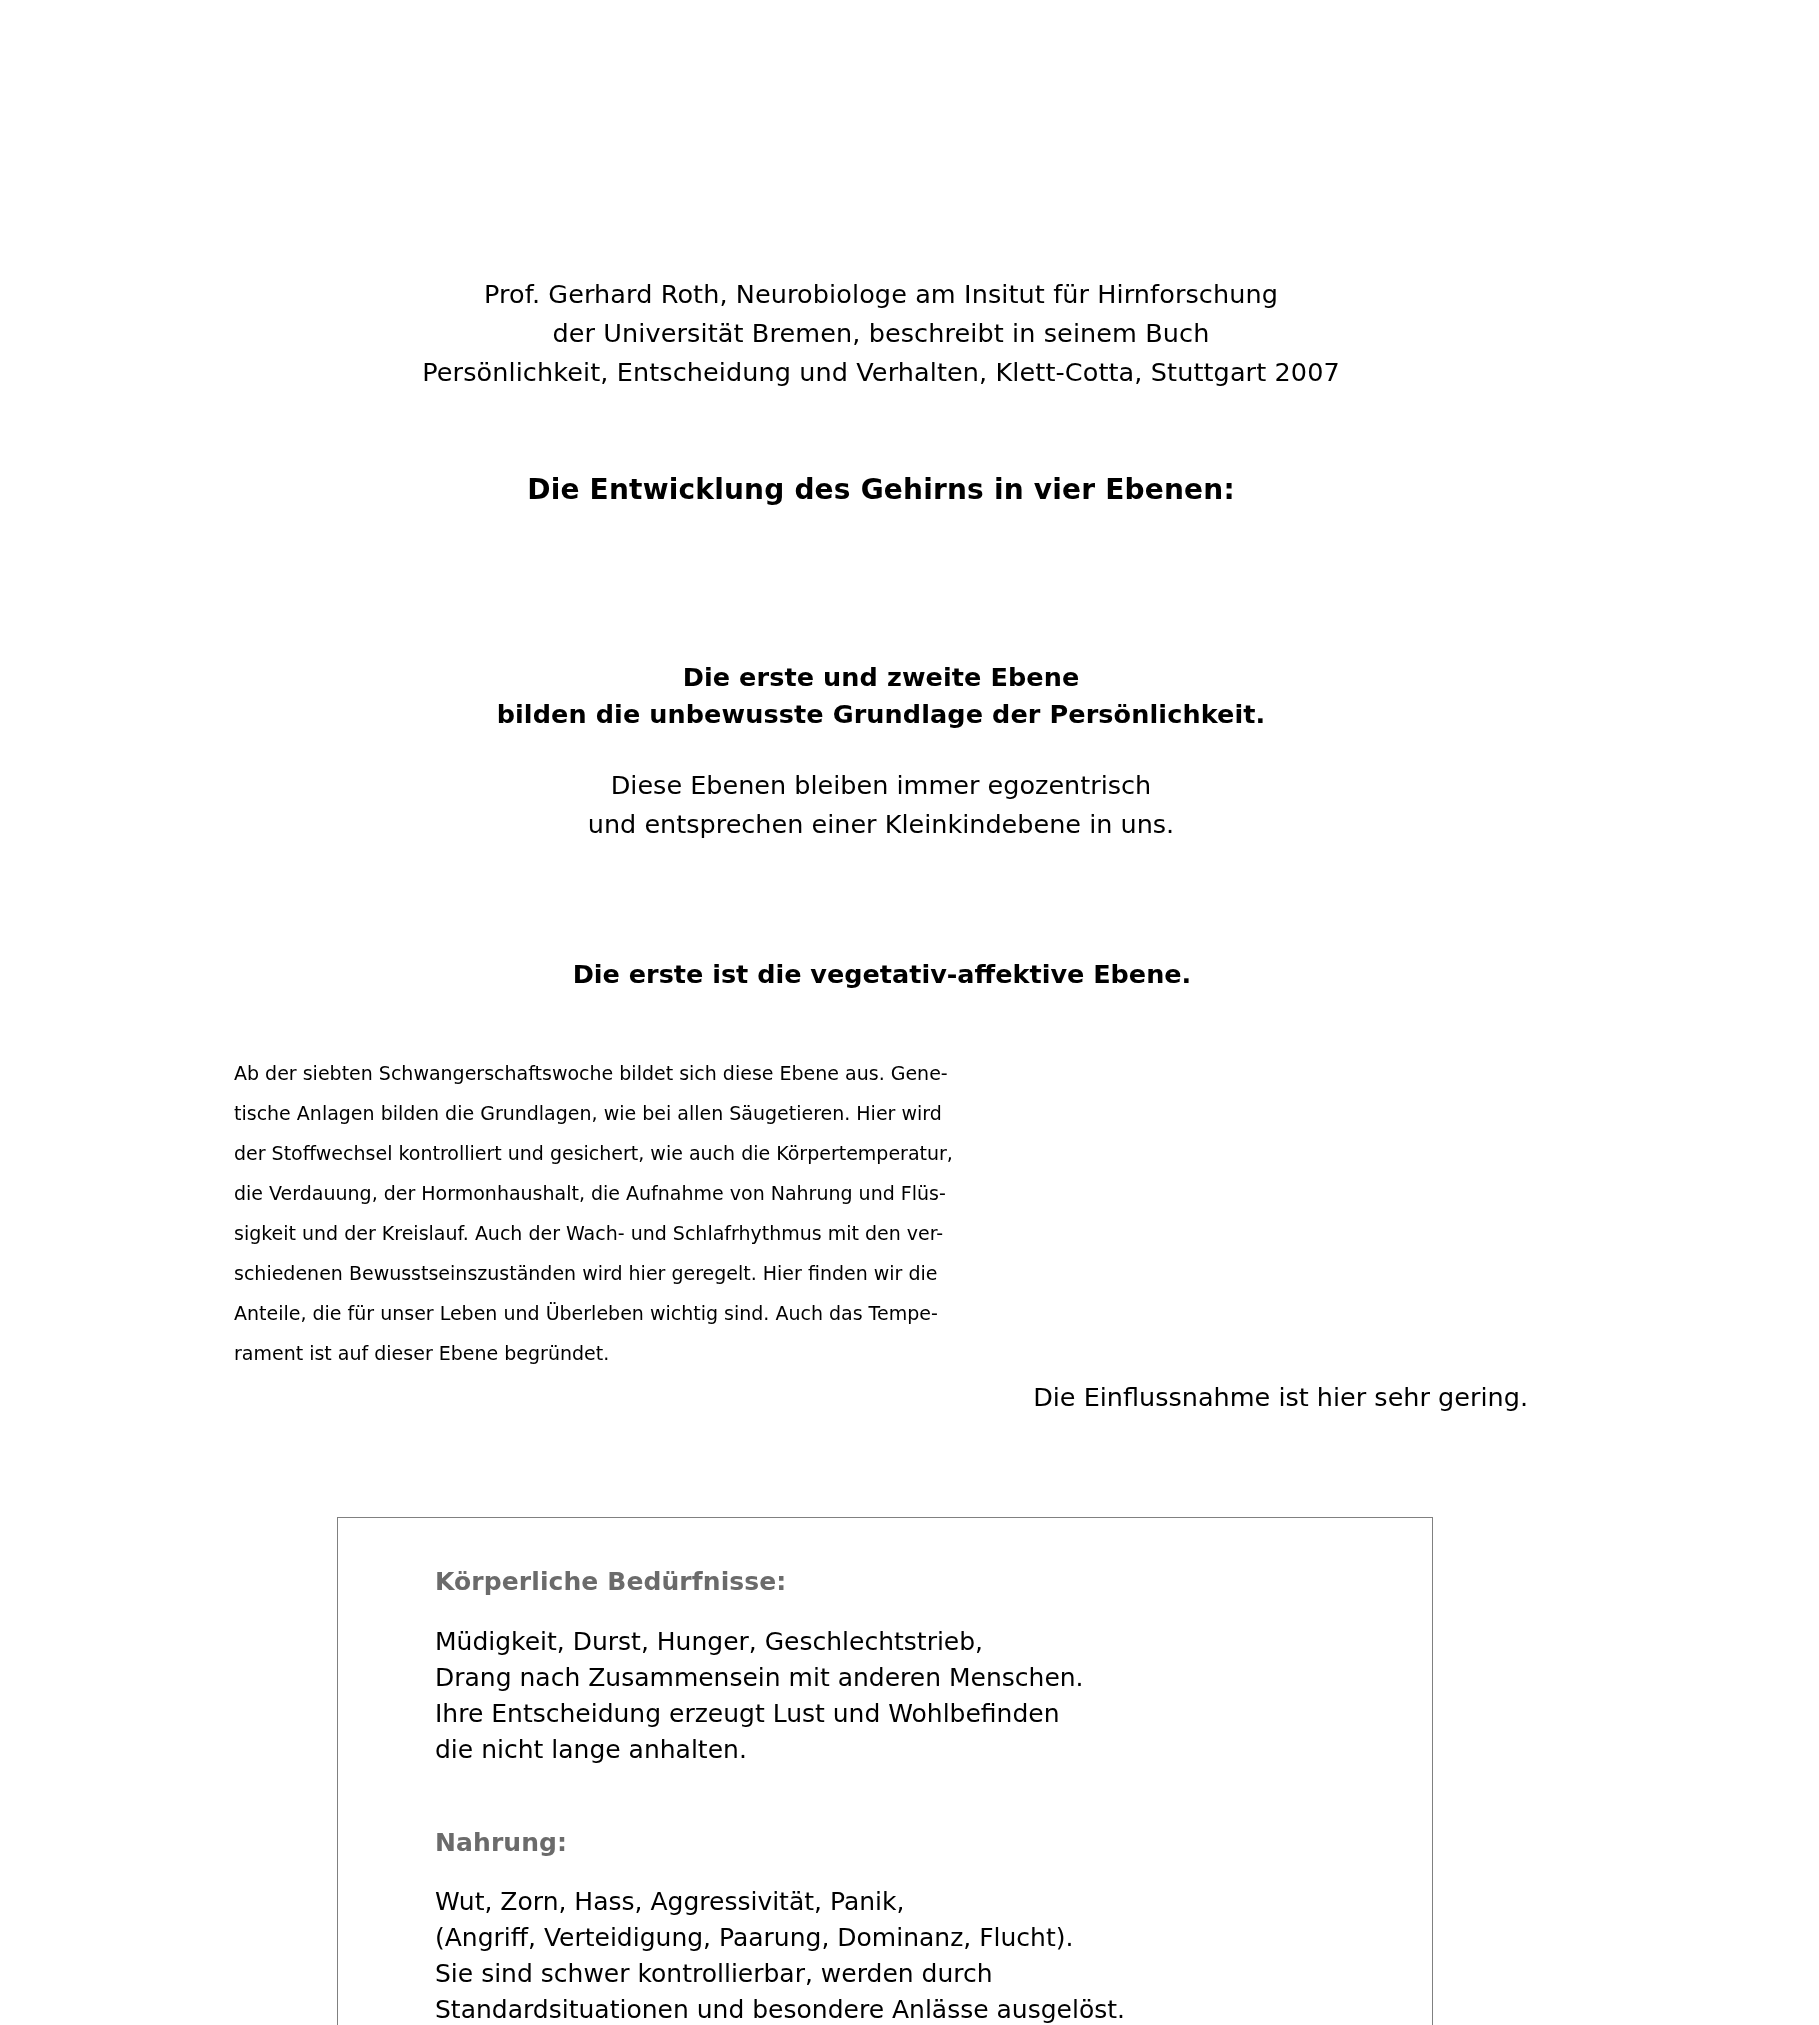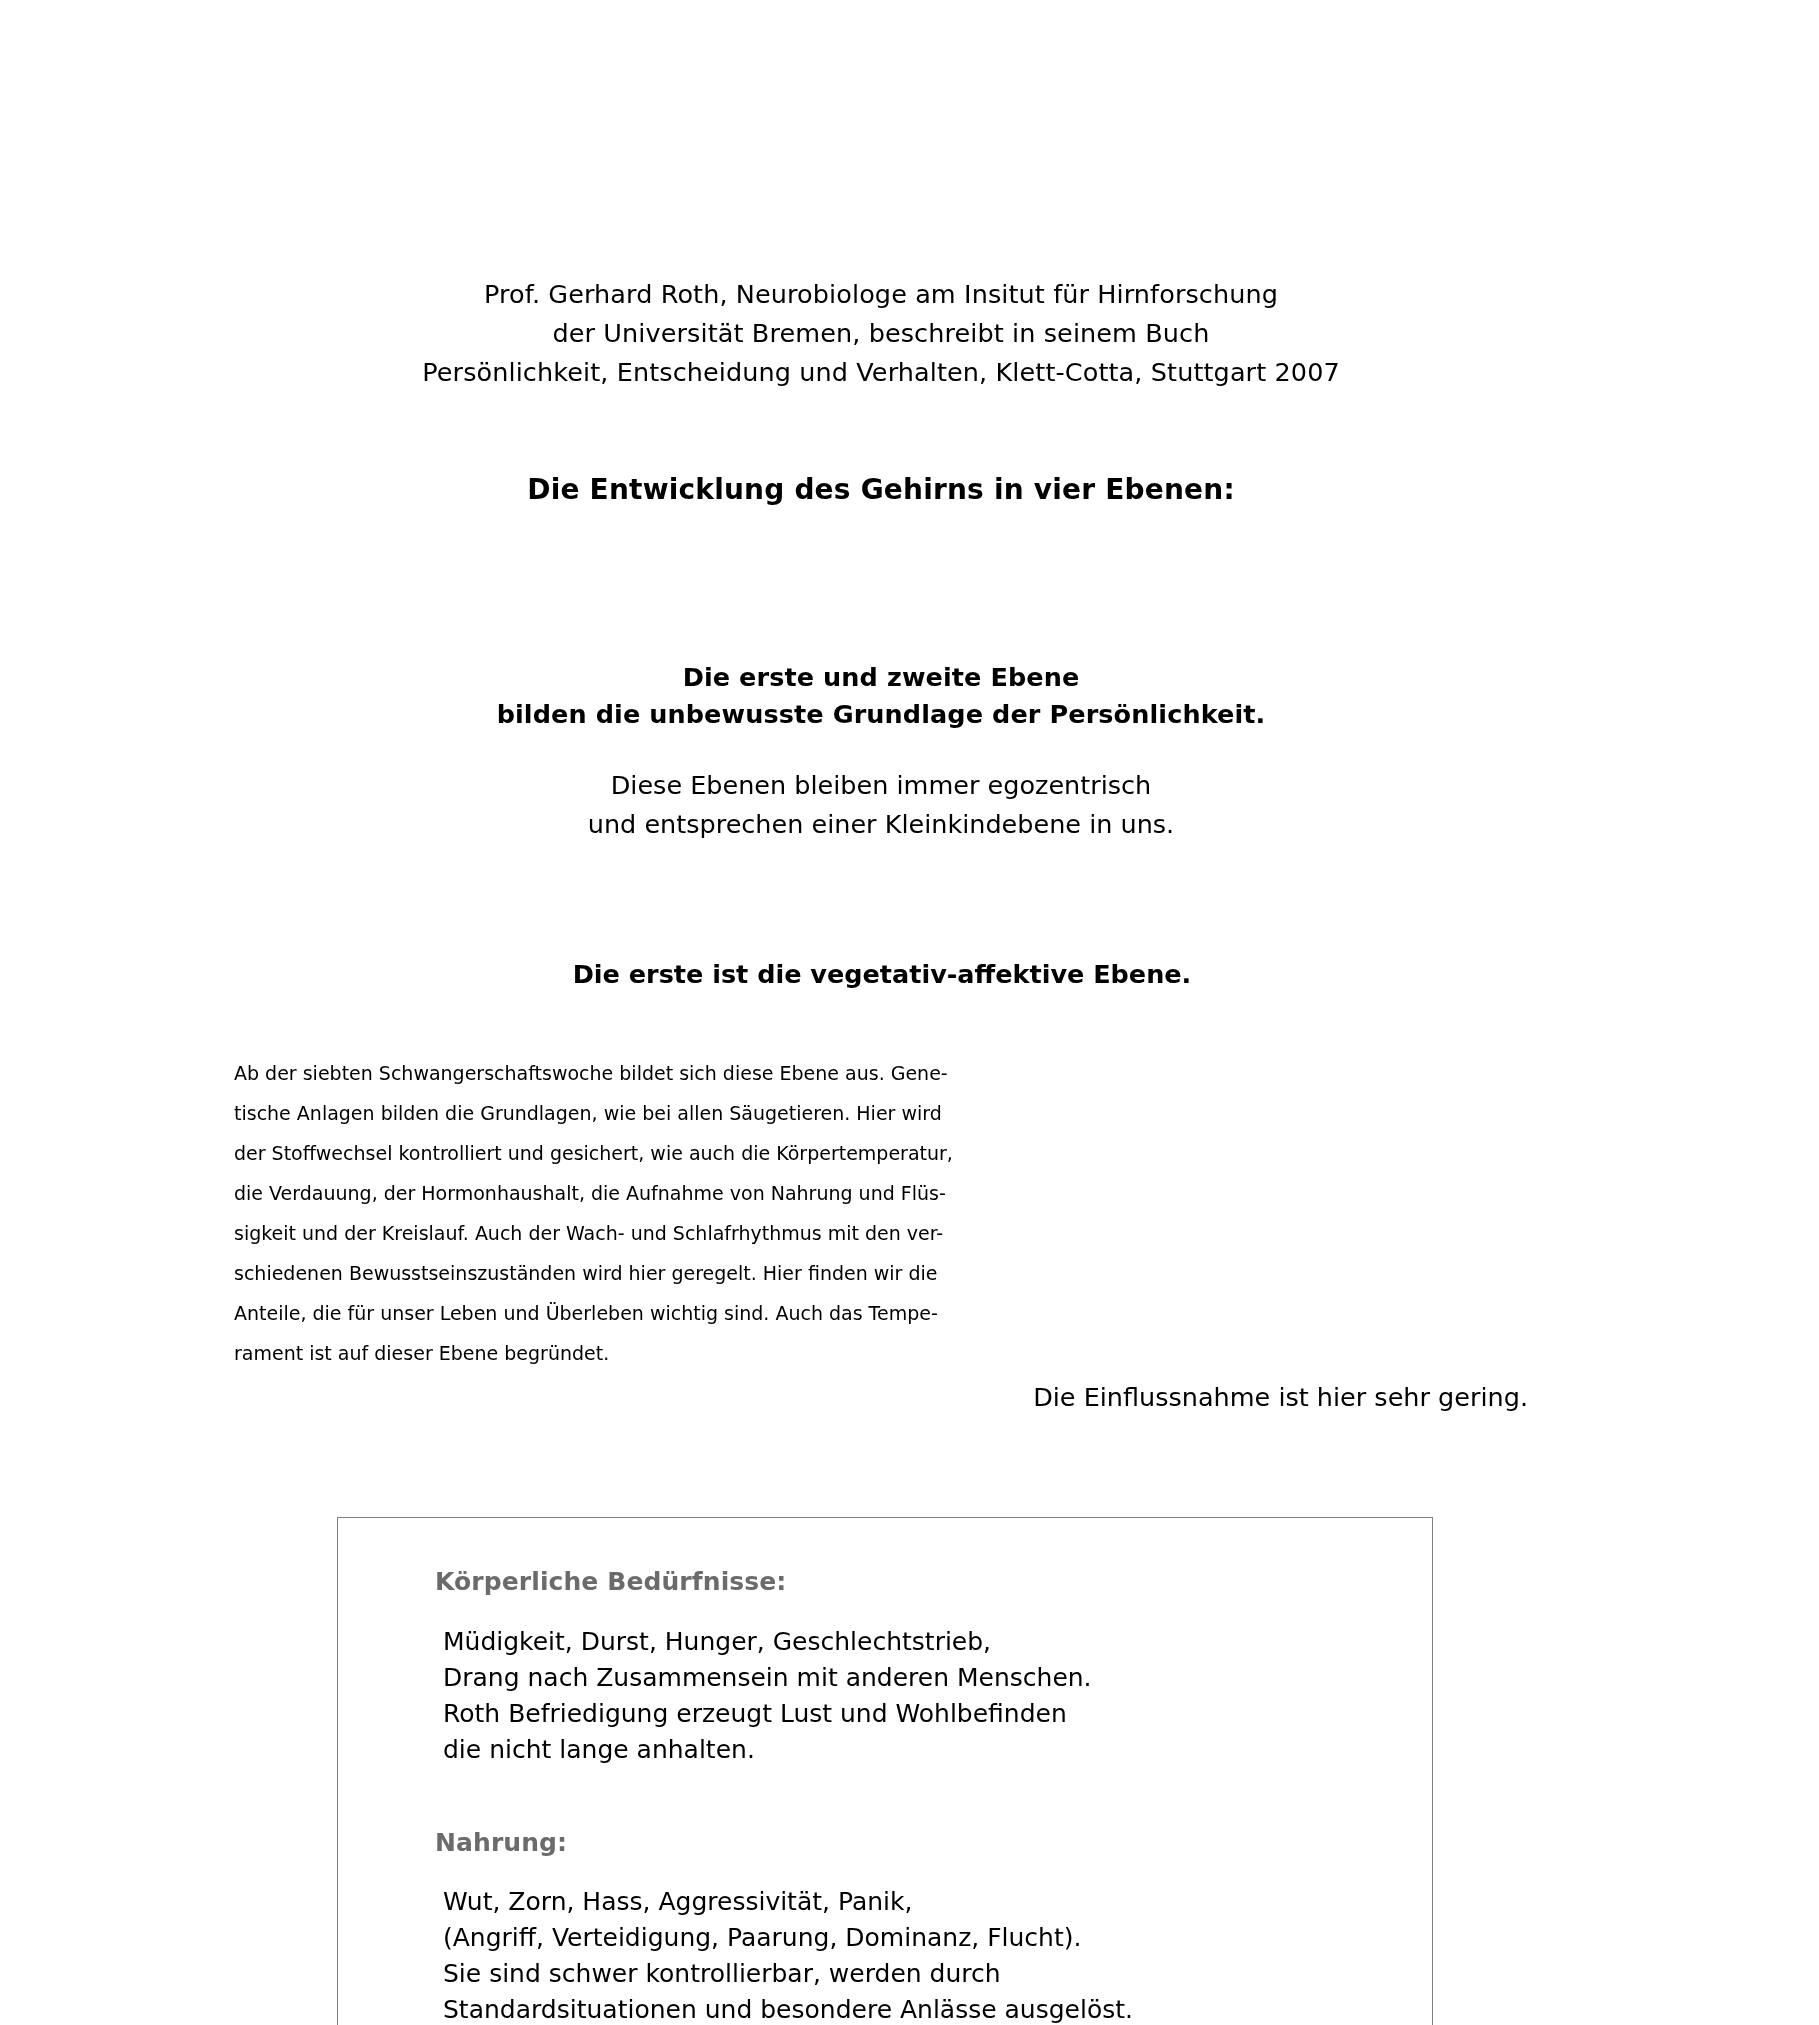--- a/index.html
+++ b/index.html
@@ -139,21 +139,21 @@
 
   .box-heading.second {
     margin-top: 56px;
   }
 
   .box-list {
     color: #000000;
     font-size: 25px;
     line-height: 36px;
     font-weight: 400;
-    margin: 8px;
+    margin: 0;
   }
   .box-list .ln {
     display: block;
     white-space: pre;
   }
 </style>
 </head>
 <body>
 
 <div class="page">
@@ -198,21 +198,21 @@
   </div>
 
   <div class="block frame-box">
     <div class="box-inner">
 
       <div class="box-heading">Körperliche Bedürfnisse:</div>
 
       <div class="box-list">
         <span class="ln">Müdigkeit, Durst, Hunger, Geschlechtstrieb,</span>
         <span class="ln">Drang nach Zusammensein mit anderen Menschen.</span>
-        <span class="ln">Roth Befriedigung erzeugt Lust und Wohlbefinden</span>
+        <span class="ln">Ihre Entscheidung erzeugt Lust und Wohlbefinden</span>
         <span class="ln">die nicht lange anhalten.</span>
       </div>
 
       <div class="box-heading second">Nahrung:</div>
 
       <div class="box-list">
         <span class="ln">Wut, Zorn, Hass, Aggressivität, Panik,</span>
         <span class="ln">(Angriff, Verteidigung, Paarung, Dominanz, Flucht).</span>
         <span class="ln">Sie sind schwer kontrollierbar, werden durch</span>
         <span class="ln">Standardsituationen und besondere Anlässe ausgelöst.</span>

